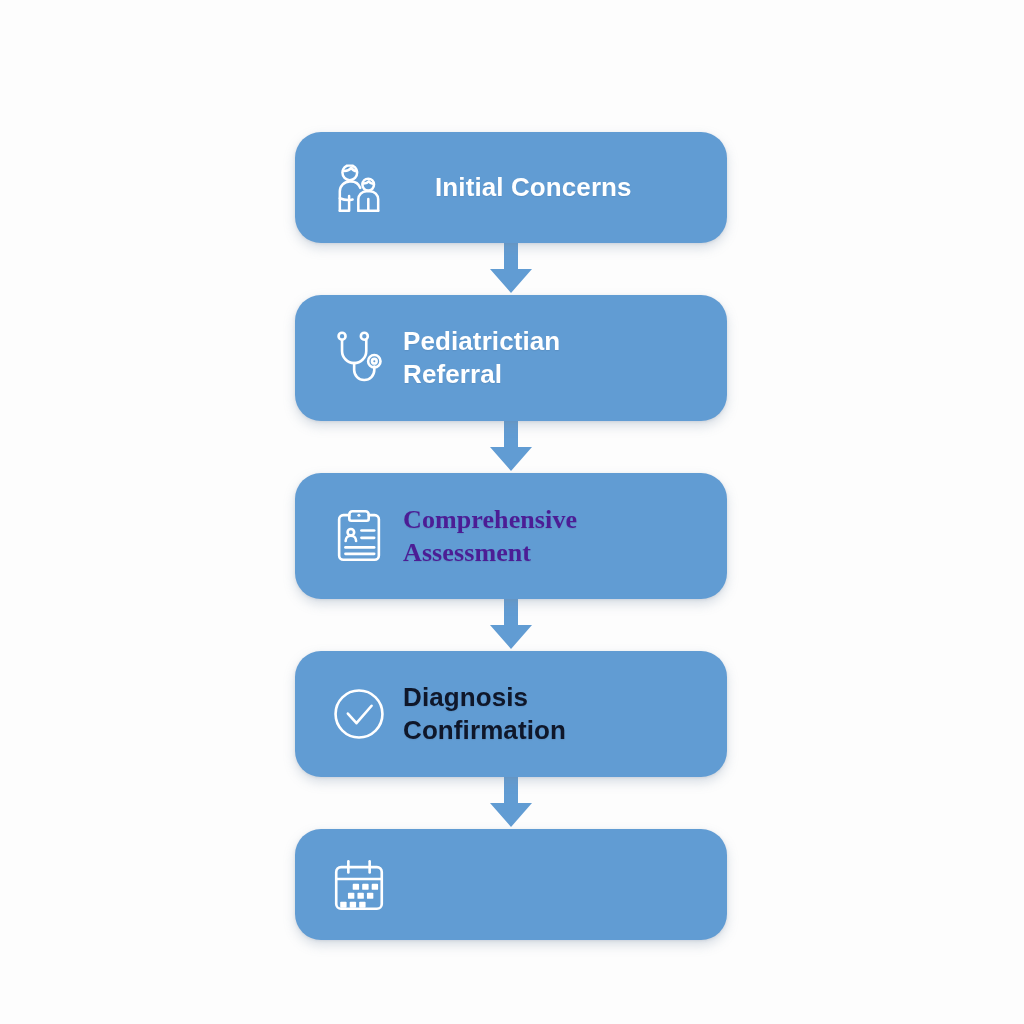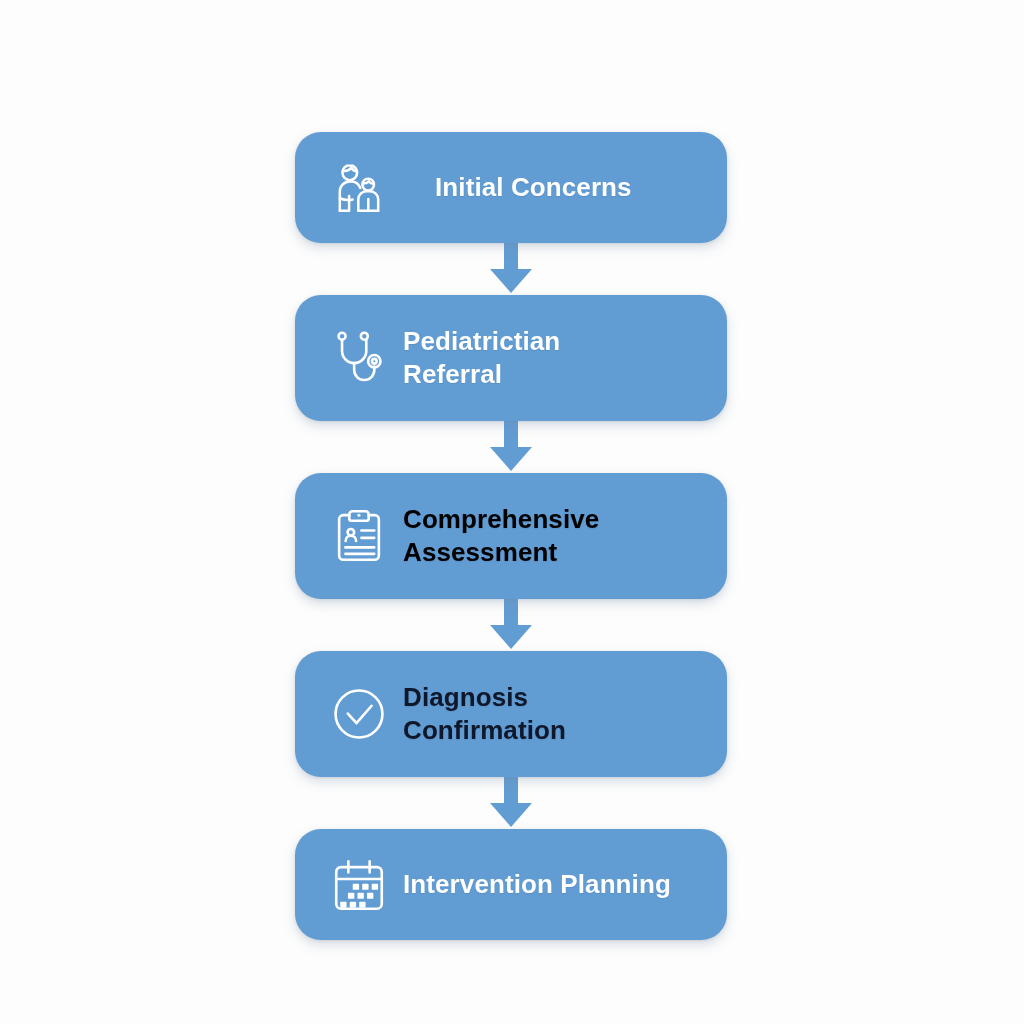--- a/index.html
+++ b/index.html
@@ -154,21 +154,21 @@
           <path d="M25.2 6.4h13.6c1.8 0 3.2 1.4 3.2 3.2v4.6c0 1.1-0.9 2-2 2H24c-1.1 0-2-0.9-2-2V9.6c0-1.8 1.4-3.2 3.2-3.2z"></path>
           <circle cx="31.9" cy="10.6" r="1.6" fill="#ffffff" stroke="none"></circle>
           <circle cx="23.6" cy="28.2" r="3.4"></circle>
           <path d="M18.2 37.2c0-3.1 2.4-5.5 5.4-5.5s5.4 2.4 5.4 5.5"></path>
           <path d="M34.5 26.3h13.2"></path>
           <path d="M34.5 33.9h13.2"></path>
           <path d="M18 43.8h29.7"></path>
           <path d="M18 50.4h29.7"></path>
         </svg>
       </div>
-      <div class="node-label" style="color: #000000;">Comprehensive
+      <div class="node-label" style="color: #4c1d95; font-family: Liberation Serif, serif;">Comprehensive
 Assessment</div>
     </div>
 
     <div class="connector">
       <svg viewBox="0 0 46 52">
         <path d="M16 0 H30 V26 H44 L23 50 L2 26 H16 Z" fill="#619cd3"></path>
       </svg>
     </div>
 
     <div class="flow-node h2" style="background: rgb(97, 156, 211);">
@@ -201,17 +201,16 @@
             <rect x="45.1" y="30.8" width="6.6" height="6.2" rx="0.9"></rect>
             <rect x="20.6" y="40" width="6.6" height="6.2" rx="0.9"></rect>
             <rect x="30.4" y="40" width="6.6" height="6.2" rx="0.9"></rect>
             <rect x="40.2" y="40" width="6.6" height="6.2" rx="0.9"></rect>
             <rect x="12.6" y="49.2" width="6.6" height="6.2" rx="0.9"></rect>
             <rect x="22.4" y="49.2" width="6.6" height="6.2" rx="0.9"></rect>
             <rect x="32.2" y="49.2" width="6.6" height="6.2" rx="0.9"></rect>
           </g>
         </svg>
       </div>
-      <div class="node-label single" style="color: rgb(255, 255, 255);">Intervention Planning</div>
     </div>
 
   </div>
 </div>
 
 </body></html>

